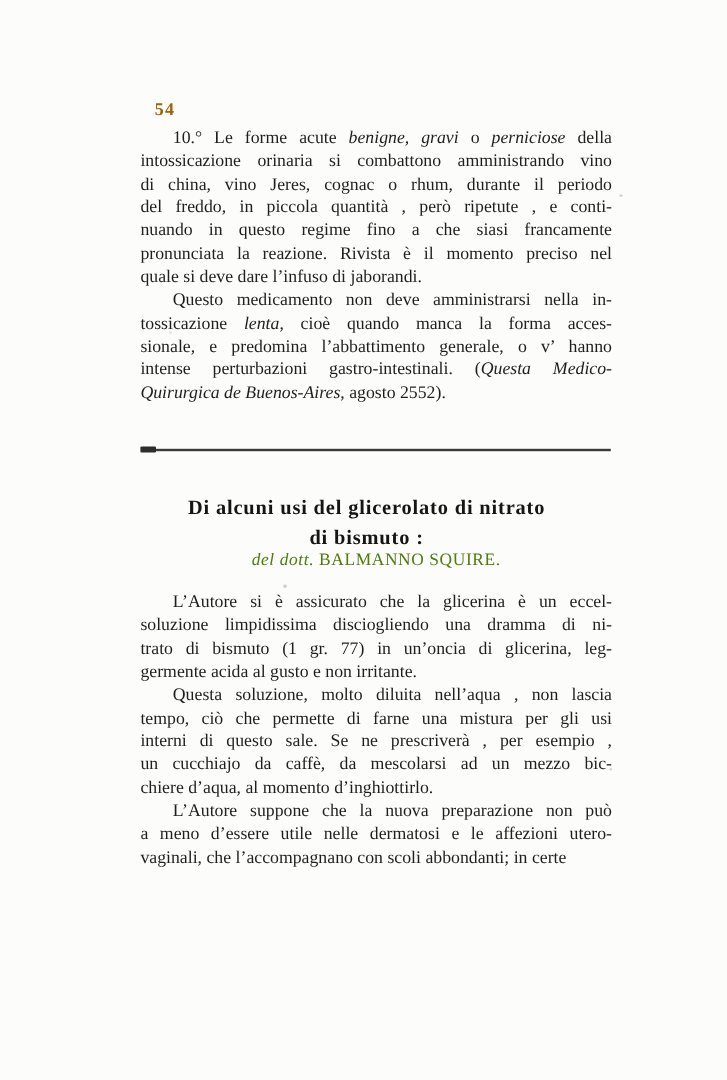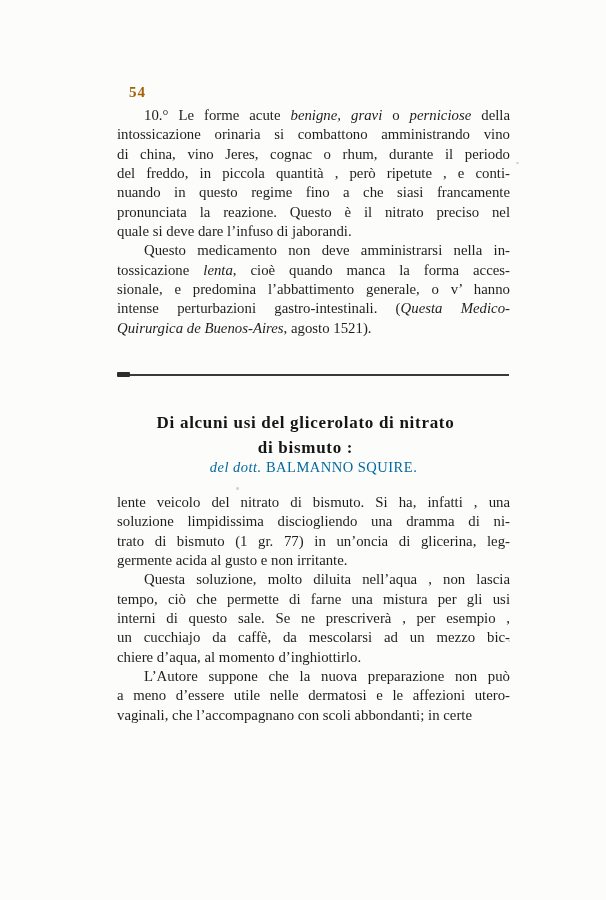--- a/index.html
+++ b/index.html
@@ -68,21 +68,21 @@
     color: #151515;
   }
   .byline {
     position: absolute;
     left: 117px;
     top: 459px;
     width: 393px;
     text-align: center;
     font-size: 14.5px;
     letter-spacing: 0.5px;
-    color: #0369a1;
+    color: #4d7c0f;
   }
   
   .speck { position: absolute; background: #9a9a96; border-radius: 50%; opacity: .45; }
   .s1 { left: 516px; top: 162px; width: 3px; height: 2px; }
   .s2 { left: 236px; top: 487px; width: 3px; height: 3px; }
   .s3 { left: 508px; top: 640px; width: 2px; height: 2px; }
   .s4 { left: 141px; top: 276px; width: 2px; height: 2px; opacity: .3; }
 </style>
 </head>
 <body>
@@ -91,44 +91,44 @@
 
   <div class="page-number">54</div>
 
   <div class="text-col intro">
       <div class="para">
         <div class="line first"><span>10.° Le forme acute </span><span class="it">benigne, gravi</span><span> o </span><span class="it">perniciose</span><span> della</span></div>
         <div class="line"><span>intossicazione orinaria si combattono amministrando vino</span></div>
         <div class="line"><span>di china, vino Jeres, cognac o rhum, durante il periodo</span></div>
         <div class="line"><span>del freddo, in piccola quantità , però ripetute , e conti-</span></div>
         <div class="line"><span>nuando in questo regime fino a che siasi francamente</span></div>
-        <div class="line"><span>pronunciata la reazione. Questo è il nitrato preciso nel</span></div>
+        <div class="line"><span>pronunciata la reazione. Rivista è il momento preciso nel</span></div>
         <div class="line last"><span>quale si deve dare l’infuso di jaborandi.</span></div>
       </div>
       <div class="para">
         <div class="line first"><span>Questo medicamento non deve amministrarsi nella in-</span></div>
         <div class="line"><span>tossicazione </span><span class="it">lenta</span><span>, cioè quando manca la forma acces-</span></div>
         <div class="line"><span>sionale, e predomina l’abbattimento generale, o v’ hanno</span></div>
         <div class="line"><span>intense perturbazioni gastro-intestinali. (</span><span class="it">Questa Medico-</span></div>
-        <div class="line last"><span class="it">Quirurgica de Buenos-Aires</span><span>, agosto 1521).</span></div>
+        <div class="line last"><span class="it">Quirurgica de Buenos-Aires</span><span>, agosto 2552).</span></div>
       </div>
     </div>
 
   <div class="rule"></div>
 
   <div class="title">
     <div>Di alcuni usi del glicerolato di nitrato</div>
     <div>di bismuto :</div>
   </div>
 
   <div class="byline"><span class="it">del dott.</span><span> BALMANNO SQUIRE.</span></div>
 
   <div class="text-col body-text">
       <div class="para">
-        <div class="line"><span>lente veicolo del nitrato di bismuto. Si ha, infatti , una</span></div>
+        <div class="line first"><span>L’Autore si è assicurato che la glicerina è un eccel-</span></div>
         <div class="line"><span>soluzione limpidissima disciogliendo una dramma di ni-</span></div>
         <div class="line"><span>trato di bismuto (1 gr. 77) in un’oncia di glicerina, leg-</span></div>
         <div class="line last"><span>germente acida al gusto e non irritante.</span></div>
       </div>
       <div class="para">
         <div class="line first"><span>Questa soluzione, molto diluita nell’aqua , non lascia</span></div>
         <div class="line"><span>tempo, ciò che permette di farne una mistura per gli usi</span></div>
         <div class="line"><span>interni di questo sale. Se ne prescriverà , per esempio ,</span></div>
         <div class="line"><span>un cucchiajo da caffè, da mescolarsi ad un mezzo bic-</span></div>
         <div class="line last"><span>chiere d’aqua, al momento d’inghiottirlo.</span></div>

